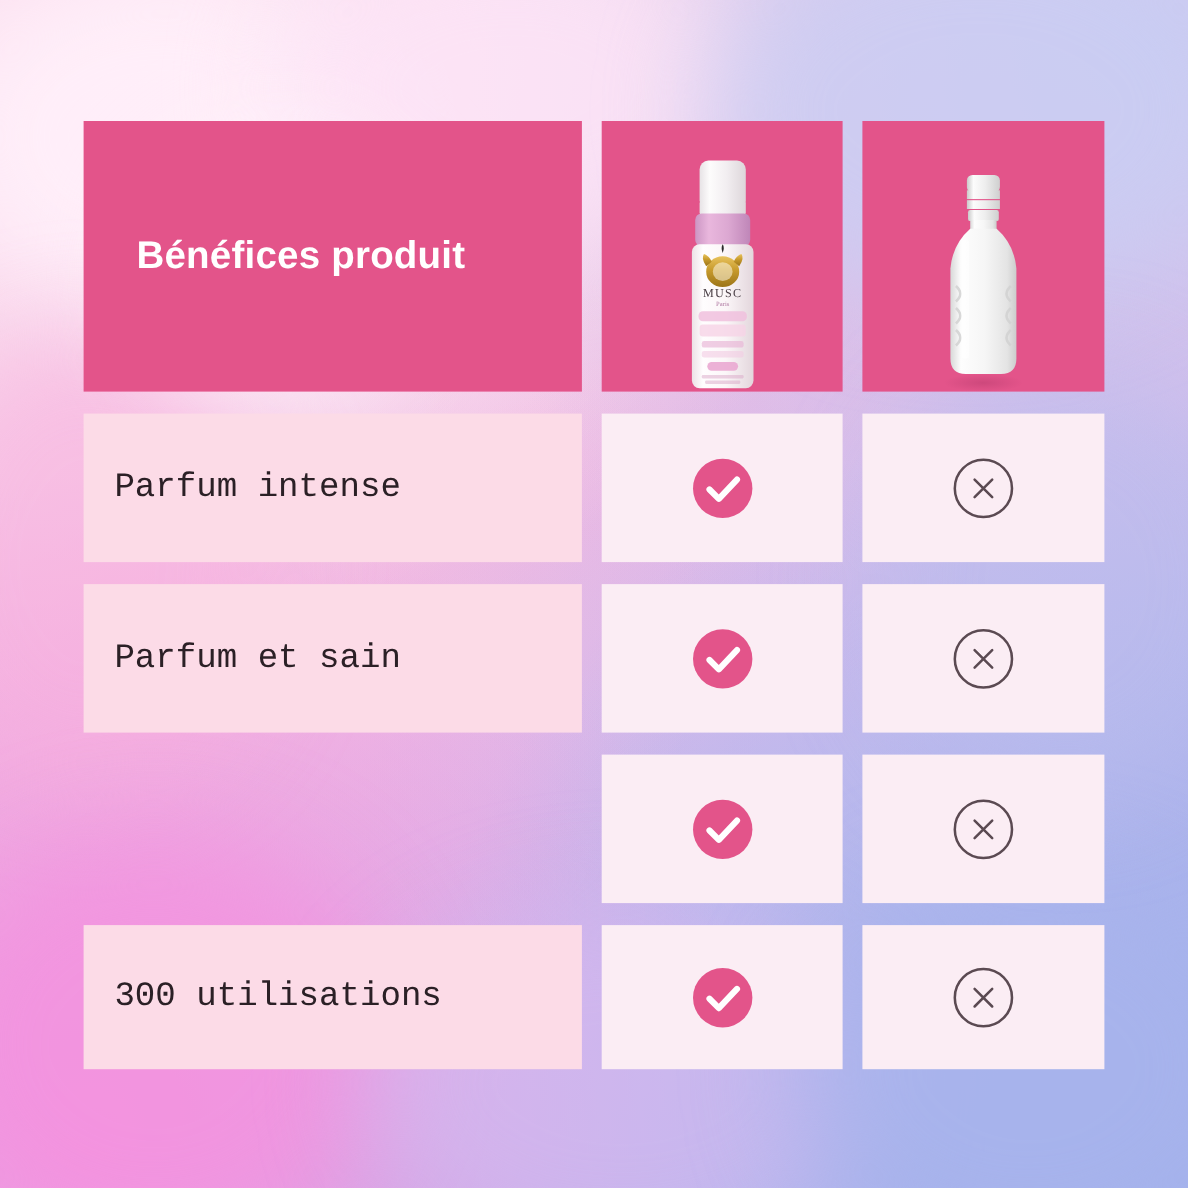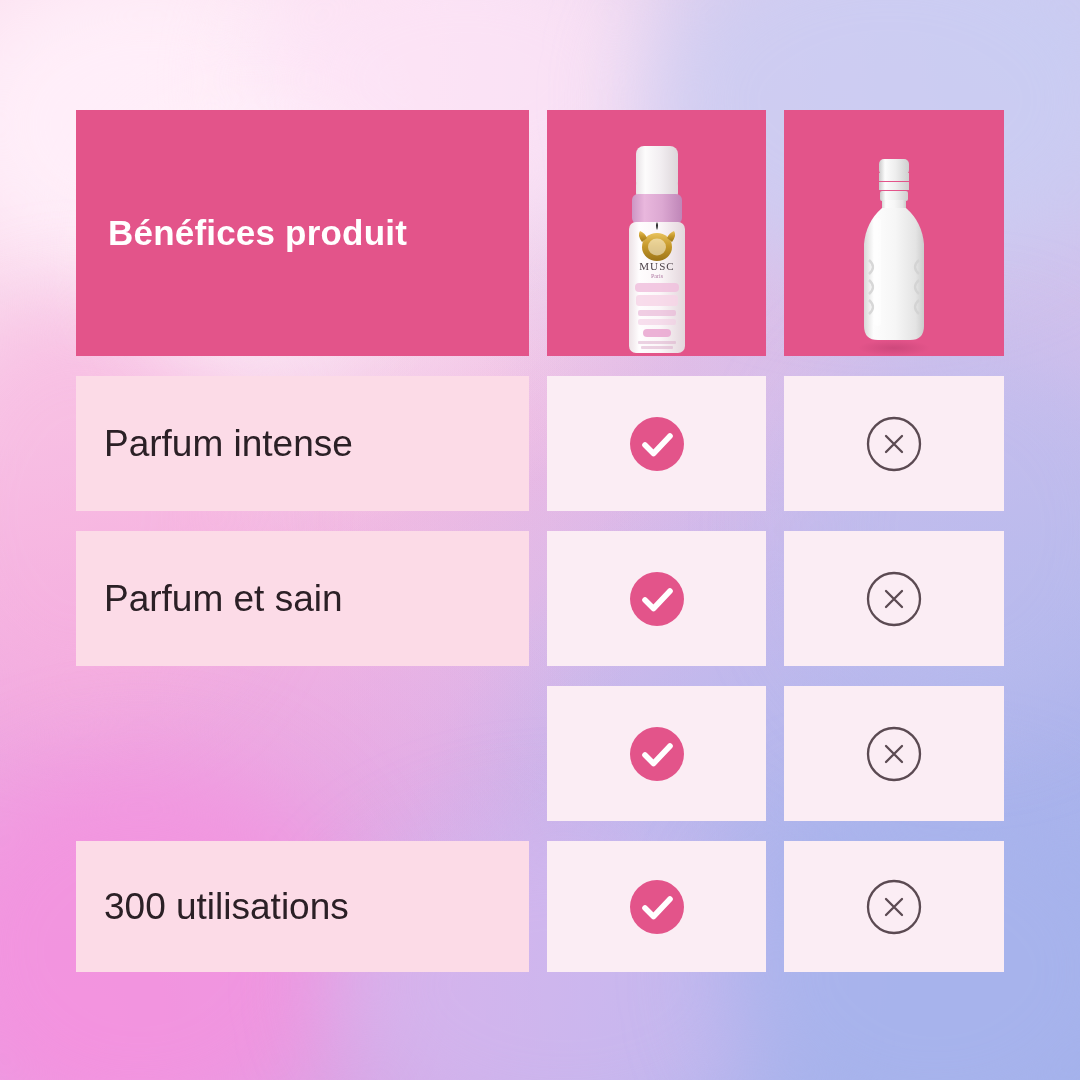--- a/index.html
+++ b/index.html
@@ -47,34 +47,34 @@
   .hdr-title {
     grid-column:1; grid-row:1;
     background:#e3548a;
     display:flex; align-items:center;
   }
   .hdr-title span {
     color:#ffffff;
     font-size:35px;
     font-weight:bold;
     letter-spacing:0.2px;
-    padding-left:32px;
+    padding-left:48px;
   }
   .hdr-prod { background:#e3548a; display:flex; align-items:flex-end; justify-content:center; }
   .hdr-prod.c1 { grid-column:3; grid-row:1; }
   .hdr-prod.c2 { grid-column:5; grid-row:1; }
 
   .label-cell {
     background:#fcdbe7;
     display:flex; align-items:center;
   }
   .label-cell span {
     color:#2b2026;
-    font-family:Liberation Sans, sans-serif;
-    font-size:37px;
+    font-family:Liberation Mono, monospace;
+    font-size:31px;
     padding-left:28px;
   }
   .icon-cell {
     background:#fbedf4;
     display:flex; align-items:center; justify-content:center;
   }
 
   
   .check-wrap { width:56px; height:56px; }
   

